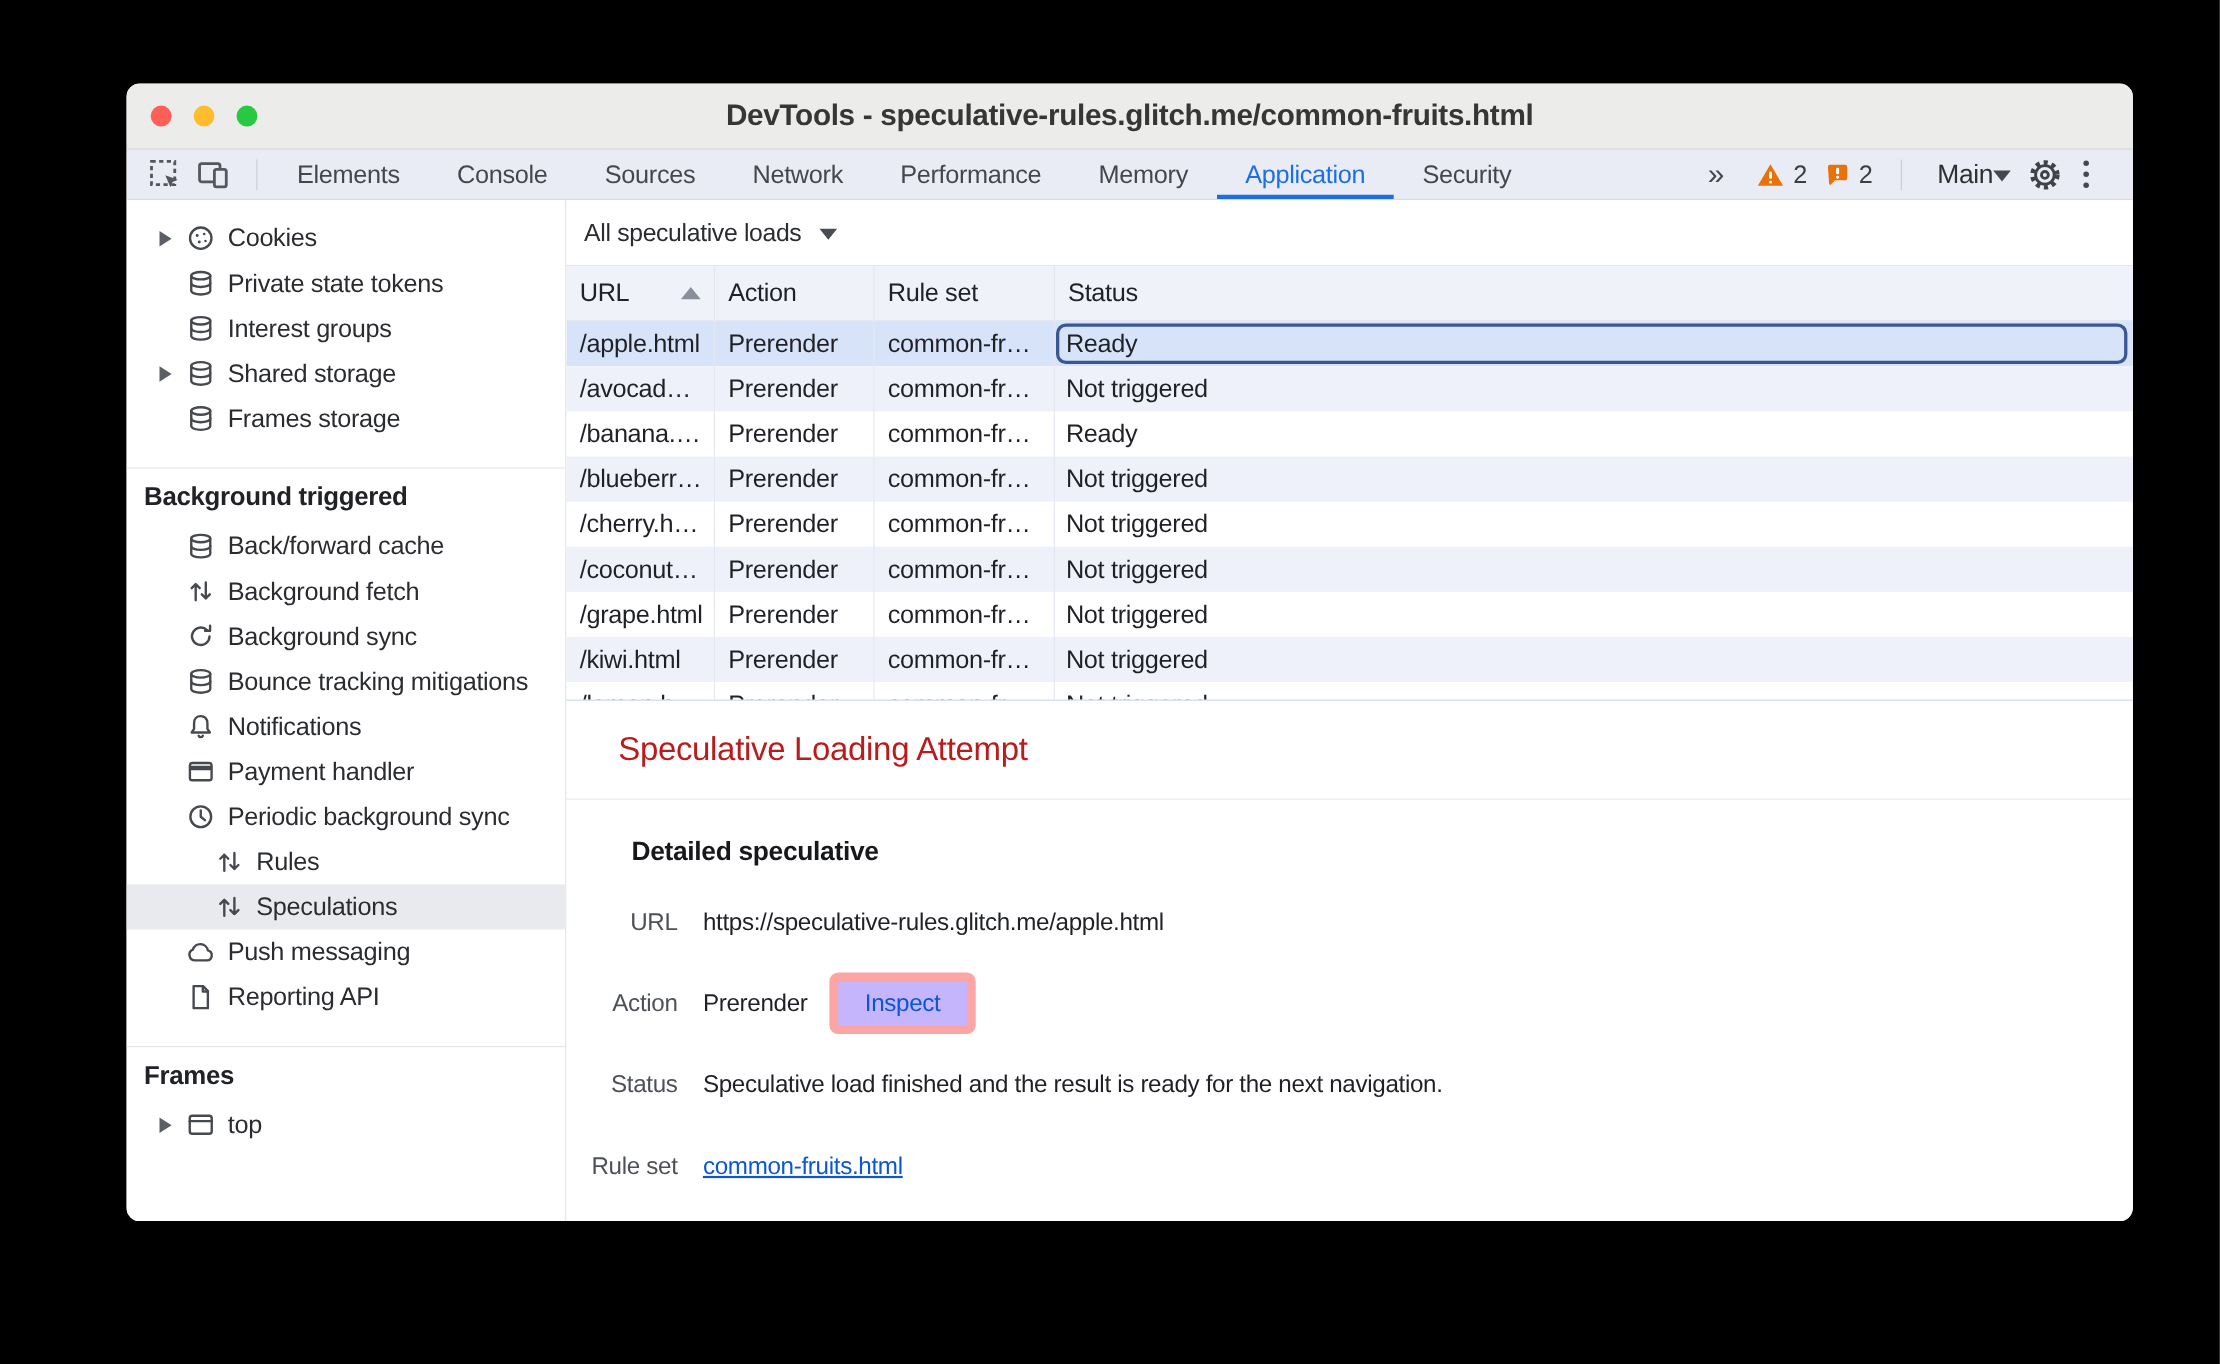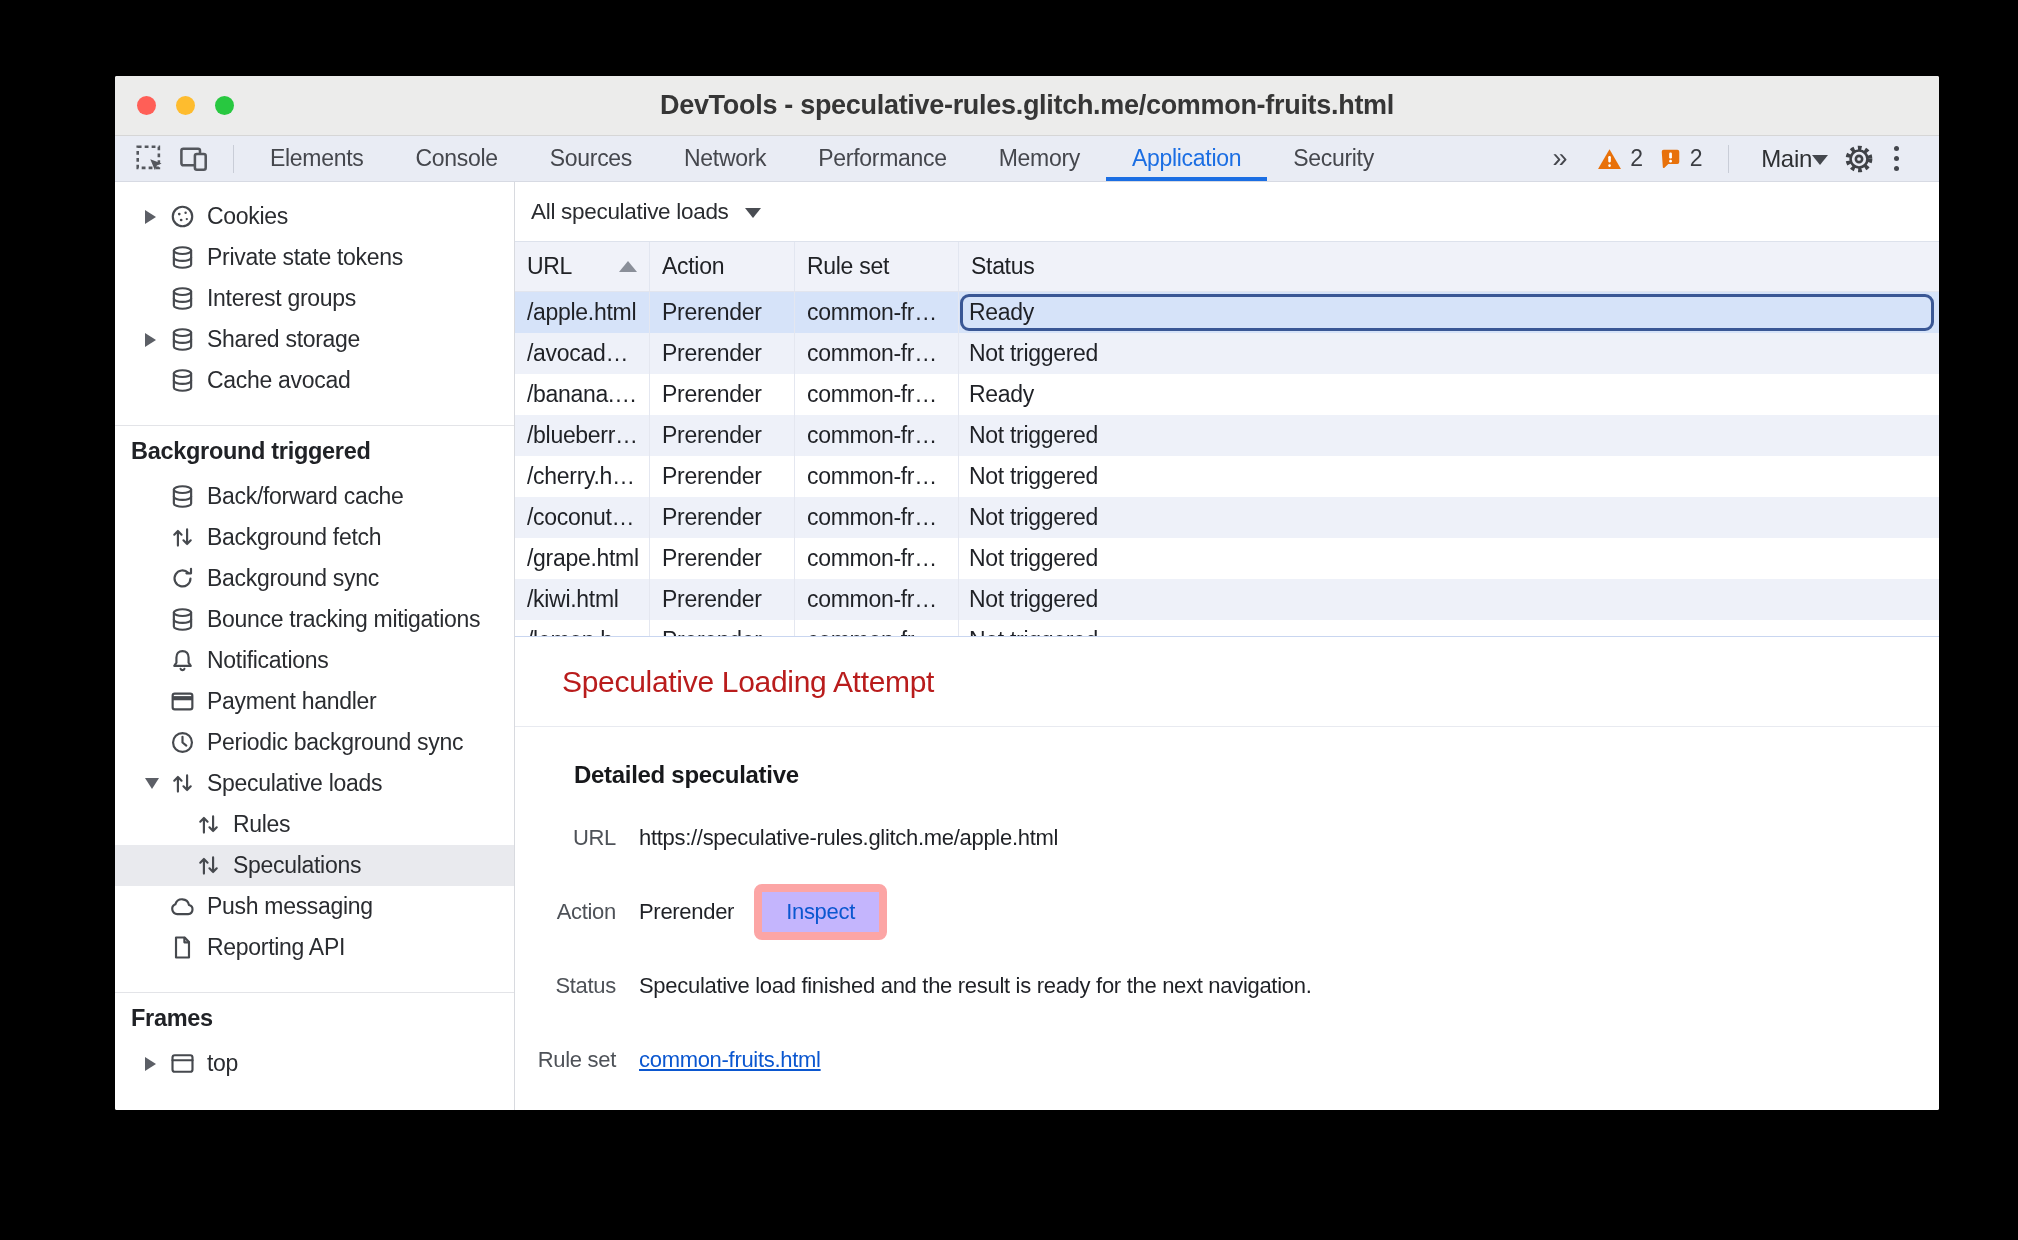--- a/index.html
+++ b/index.html
@@ -1,18 +1,18 @@
 <!DOCTYPE html>
 <html><head>
 <meta charset="utf-8">
 <style>
   html,body{margin:0;padding:0}
   body{width:2018px;height:1240px;background:#000;position:relative;overflow:hidden;
        font-family:"Liberation Sans","DejaVu Sans",sans-serif;letter-spacing:-0.3px}
-  .window{position:absolute;left:115px;top:76px;width:1824px;height:1034px;border-radius:2px;
+  .window{position:absolute;left:115px;top:76px;width:1824px;height:1034px;border-radius:12px;
           background:#fff;overflow:hidden;display:flex;flex-direction:column;
           box-shadow:0 30px 80px rgba(0,0,0,.6)}
   
   .titlebar{height:60px;flex:none;background:#ececeb;border-bottom:1px solid #d6d6d6;
             position:relative;display:flex;align-items:center;justify-content:center;box-sizing:border-box}
   .lights{position:absolute;left:22px;top:0;height:100%;display:flex;align-items:center;gap:20px}
   .light{width:19px;height:19px;border-radius:50%}
   .light.red{background:#ff5f57}.light.yellow{background:#febc2e}.light.green{background:#28c840}
   .title{font-size:27px;font-weight:700;color:#363636}
   
@@ -213,21 +213,21 @@
         </div>
         <div class="side-row">
           <span class="arrow-slot"></span>
           <span class="icon-slot">
             <svg width="27" height="27" viewBox="0 0 20 20" fill="none" stroke="currentColor" stroke-width="1.6" stroke-linecap="round" stroke-linejoin="round">
               <ellipse cx="10" cy="4.9" rx="6.4" ry="2.5"></ellipse>
               <path d="M3.6 4.9v10.2c0 1.4 2.9 2.5 6.4 2.5s6.4-1.1 6.4-2.5V4.9"></path>
               <path d="M3.6 10c0 1.4 2.9 2.5 6.4 2.5s6.4-1.1 6.4-2.5"></path>
             </svg>
           </span>
-          <span>Cache avocad</span>
+          <span>Frames storage</span>
         </div>
         <div class="side-sep"></div>
         <div class="side-header">Background triggered</div>
         <div class="side-row">
           <span class="arrow-slot"></span>
           <span class="icon-slot">
             <svg width="27" height="27" viewBox="0 0 20 20" fill="none" stroke="currentColor" stroke-width="1.6" stroke-linecap="round" stroke-linejoin="round">
               <ellipse cx="10" cy="4.9" rx="6.4" ry="2.5"></ellipse>
               <path d="M3.6 4.9v10.2c0 1.4 2.9 2.5 6.4 2.5s6.4-1.1 6.4-2.5V4.9"></path>
               <path d="M3.6 10c0 1.4 2.9 2.5 6.4 2.5s6.4-1.1 6.4-2.5"></path>
@@ -288,32 +288,20 @@
         </div>
         <div class="side-row">
           <span class="arrow-slot"></span>
           <span class="icon-slot">
             <svg width="27" height="27" viewBox="0 0 20 20" fill="none" stroke="currentColor" stroke-width="1.6" stroke-linecap="round" stroke-linejoin="round">
               <circle cx="10" cy="10" r="7"></circle>
               <path d="M10 5.8V10l2.8 2.3"></path>
             </svg>
           </span>
           <span>Periodic background sync</span>
-        </div>
-        <div class="side-row">
-          <span class="arrow-slot">
-            <span class="tri-down"></span>
-          </span>
-          <span class="icon-slot">
-            <svg width="27" height="27" viewBox="0 0 20 20" fill="none" stroke="currentColor" stroke-width="1.6" stroke-linecap="round" stroke-linejoin="round">
-              <path d="M6.6 16V5.2M6.6 5.2 3.9 7.9M6.6 5.2l2.7 2.7"></path>
-              <path d="M13.4 4v10.8M13.4 14.8l-2.7-2.7M13.4 14.8l2.7-2.7"></path>
-            </svg>
-          </span>
-          <span>Speculative loads</span>
         </div>
         <div class="side-row indent1">
           <span class="arrow-slot"></span>
           <span class="icon-slot">
             <svg width="27" height="27" viewBox="0 0 20 20" fill="none" stroke="currentColor" stroke-width="1.6" stroke-linecap="round" stroke-linejoin="round">
               <path d="M6.6 16V5.2M6.6 5.2 3.9 7.9M6.6 5.2l2.7 2.7"></path>
               <path d="M13.4 4v10.8M13.4 14.8l-2.7-2.7M13.4 14.8l2.7-2.7"></path>
             </svg>
           </span>
           <span>Rules</span>

